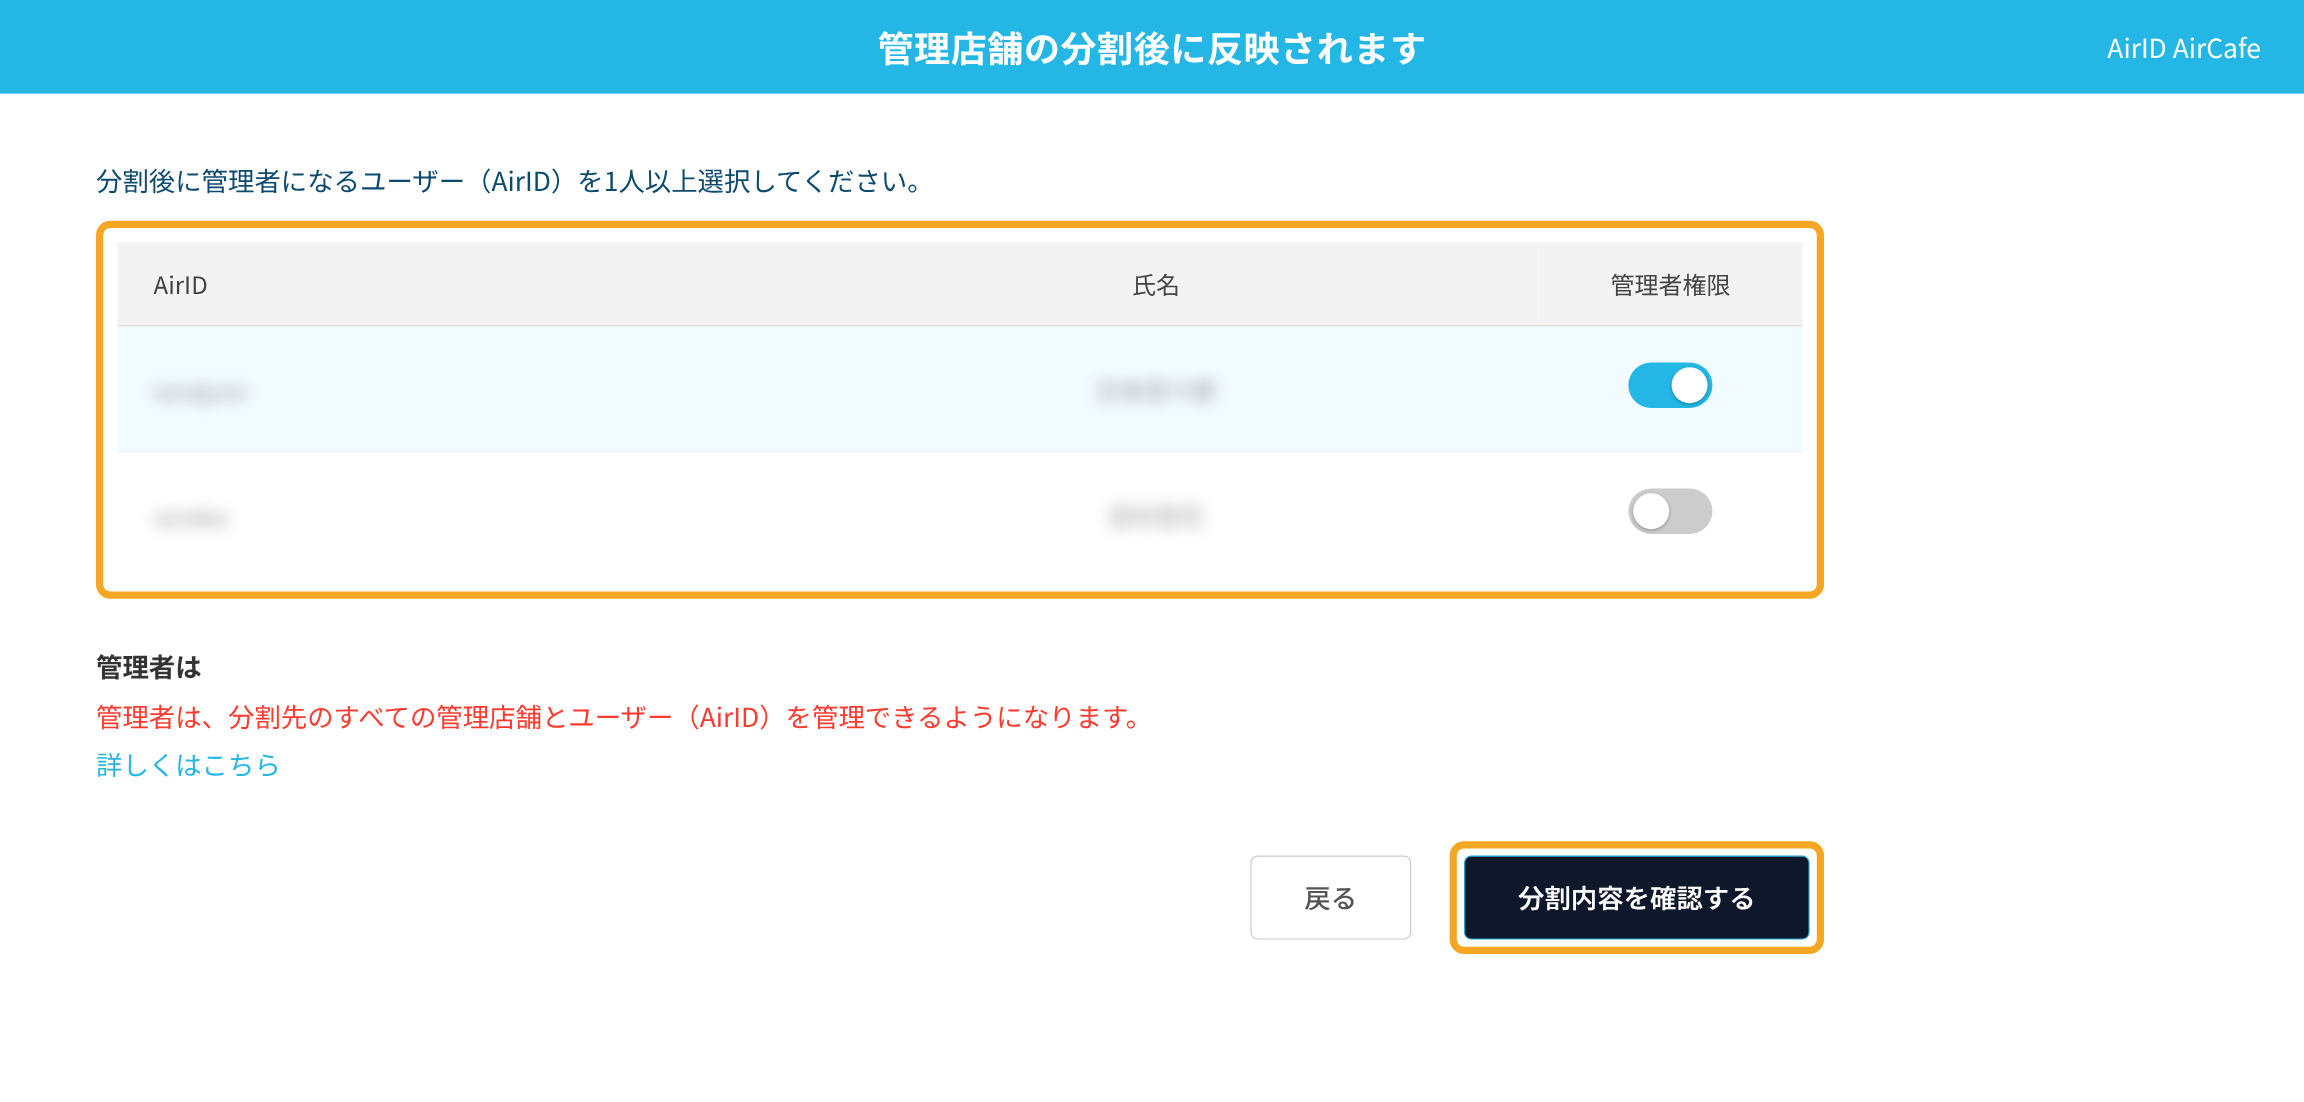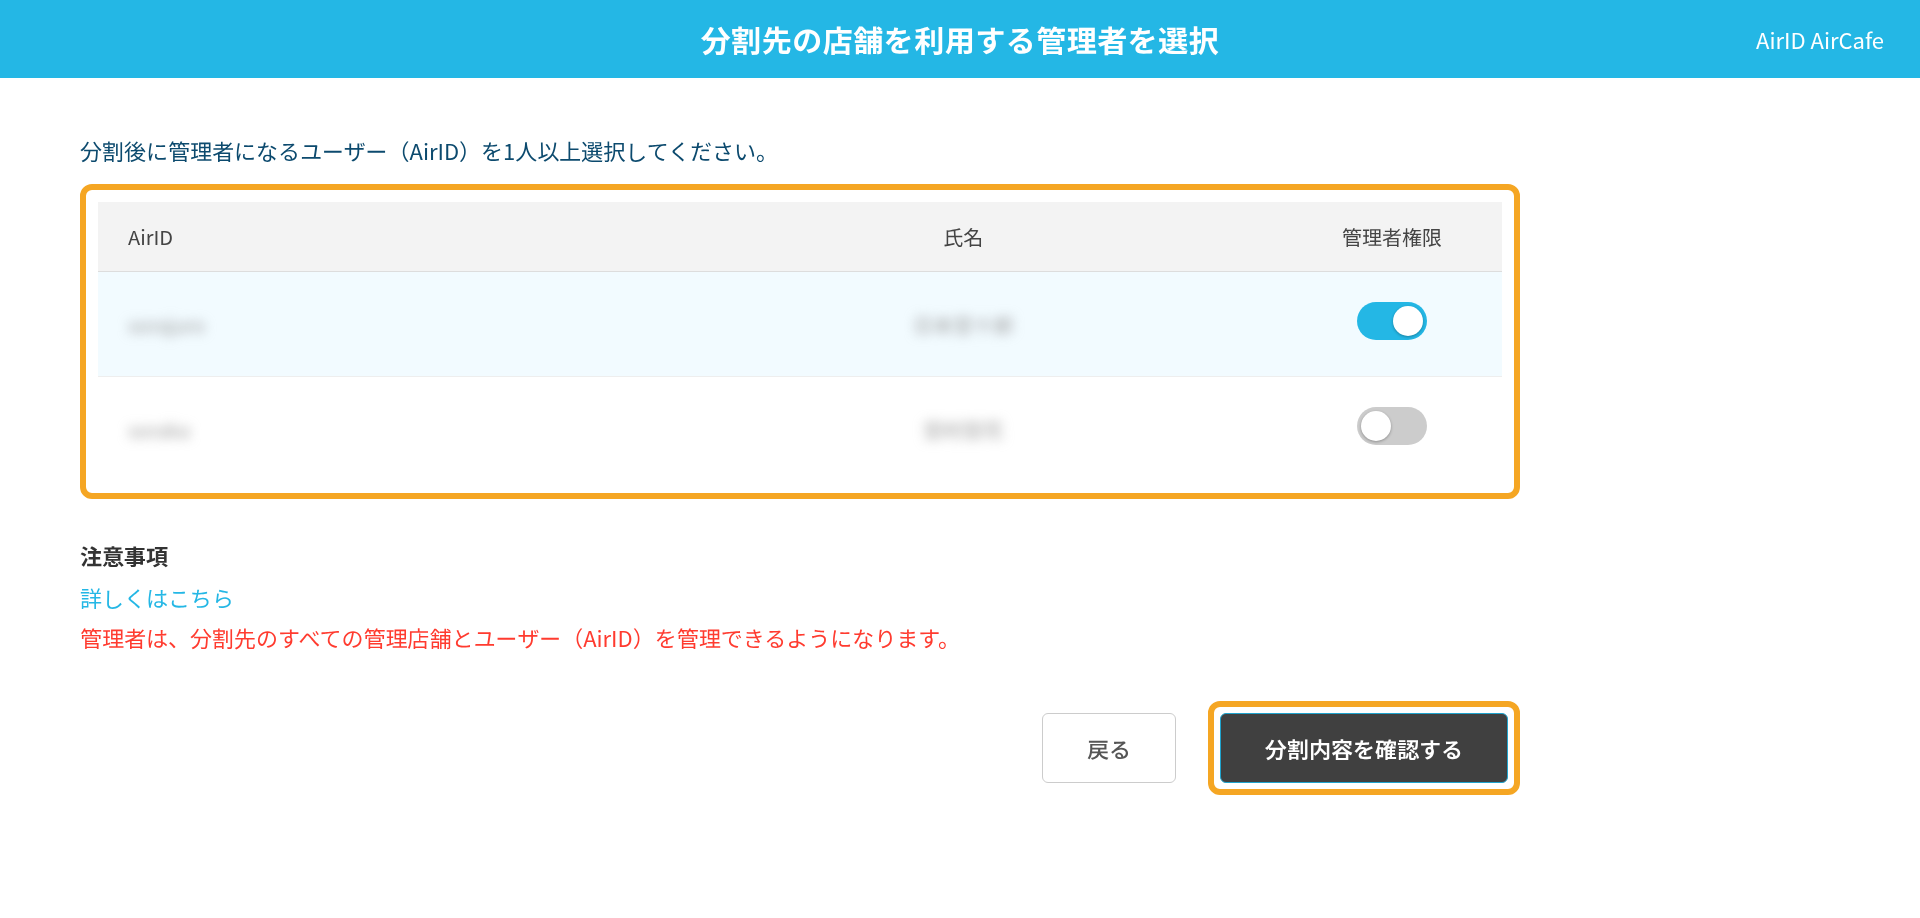--- a/index.html
+++ b/index.html
@@ -101,37 +101,37 @@
     cursor:pointer;
     font-weight:500;
     text-align:center;
   }
   .btn-secondary {
     background:#fff;
     border:1px solid #ccc;
     color:#555;
   }
   .btn-primary {
-    background:#404040;
+    background:#0f172a;
     border:1px solid #1fa3cd;
     color:#fff;
     font-weight:600;
   }
   .primary-highlight {
     border:6px solid #f5a623;
     border-radius:12px;
     padding:6px;
     display:inline-block;
   }
 </style>
 </head>
 <body>
 
 <div class="header">
-  <div class="header-title">分割先の店舗を利用する管理者を選択</div>
+  <div class="header-title">管理店舗の分割後に反映されます</div>
   <div class="header-right">AirID AirCafe</div>
 </div>
 
 <div class="content">
 
   <div class="section-desc">分割後に管理者になるユーザー（AirID）を1人以上選択してください。</div>
 
   <div class="table-highlight">
     <table class="user-table">
       <thead>
@@ -154,23 +154,23 @@
           <td class="col-name"><span class="blurred">空村空花</span></td>
           <td class="col-admin">
             <span class="toggle off"><span class="knob"></span></span>
           </td>
         </tr>
       </tbody>
     </table>
   </div>
 
   <div class="notes">
-    <div class="notes-title">注意事項</div>
+    <div class="notes-title">管理者は</div>
+    <div class="notes-line notes-warn">管理者は、分割先のすべての管理店舗とユーザー（AirID）を管理できるようになります。</div>
     <div class="notes-line"><span class="notes-link">詳しくはこちら</span></div>
-    <div class="notes-line notes-warn">管理者は、分割先のすべての管理店舗とユーザー（AirID）を管理できるようになります。</div>
   </div>
 
   <div class="footer-buttons">
     <div class="btn btn-secondary">戻る</div>
     <div class="primary-highlight">
       <div class="btn btn-primary">分割内容を確認する</div>
     </div>
   </div>
 
 </div>

